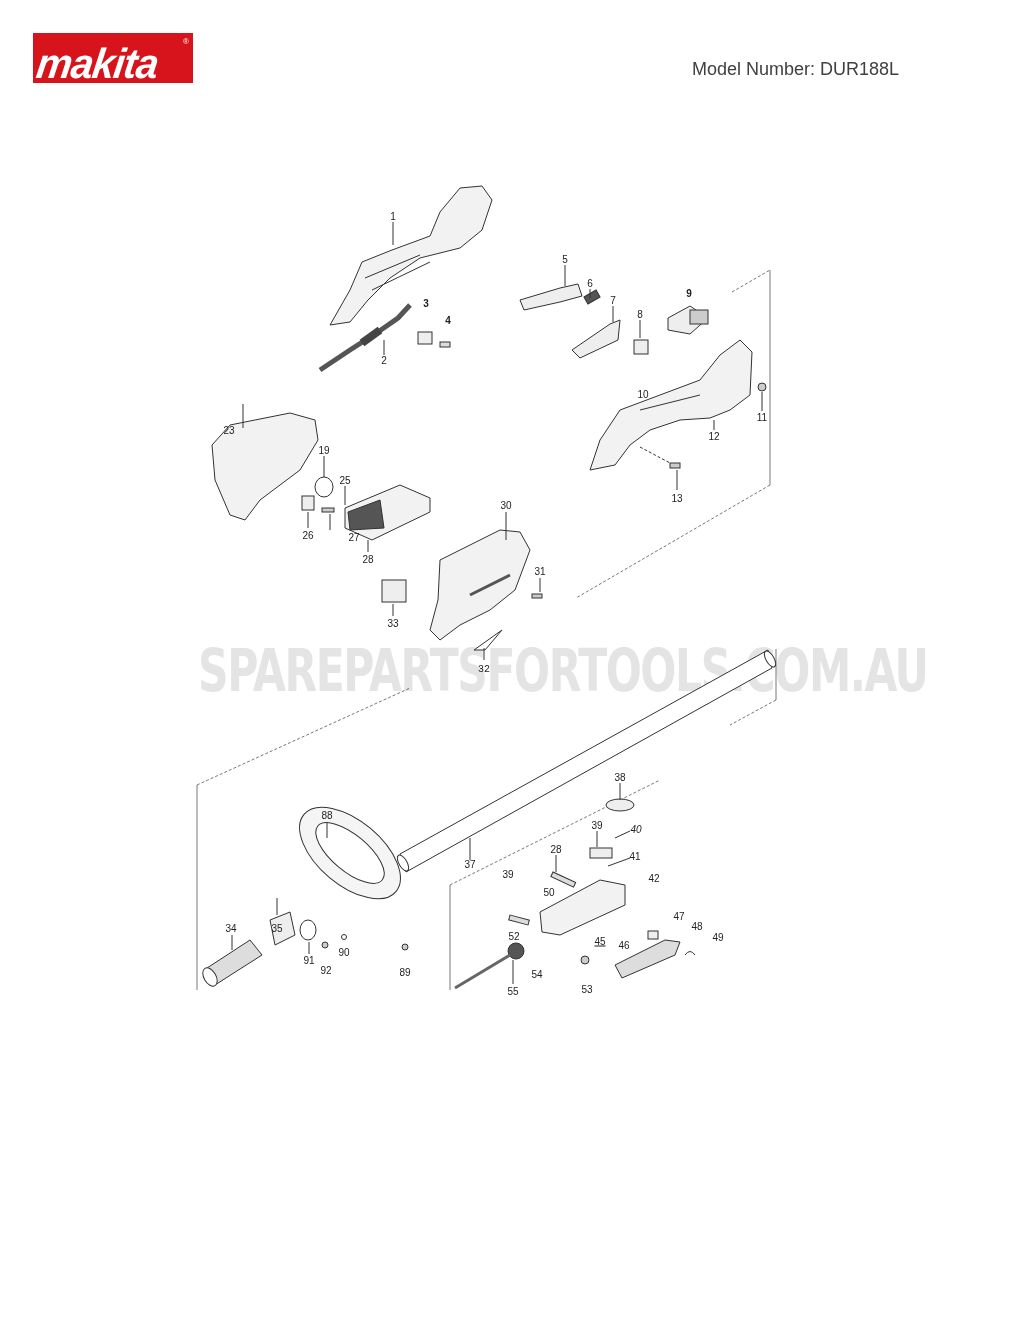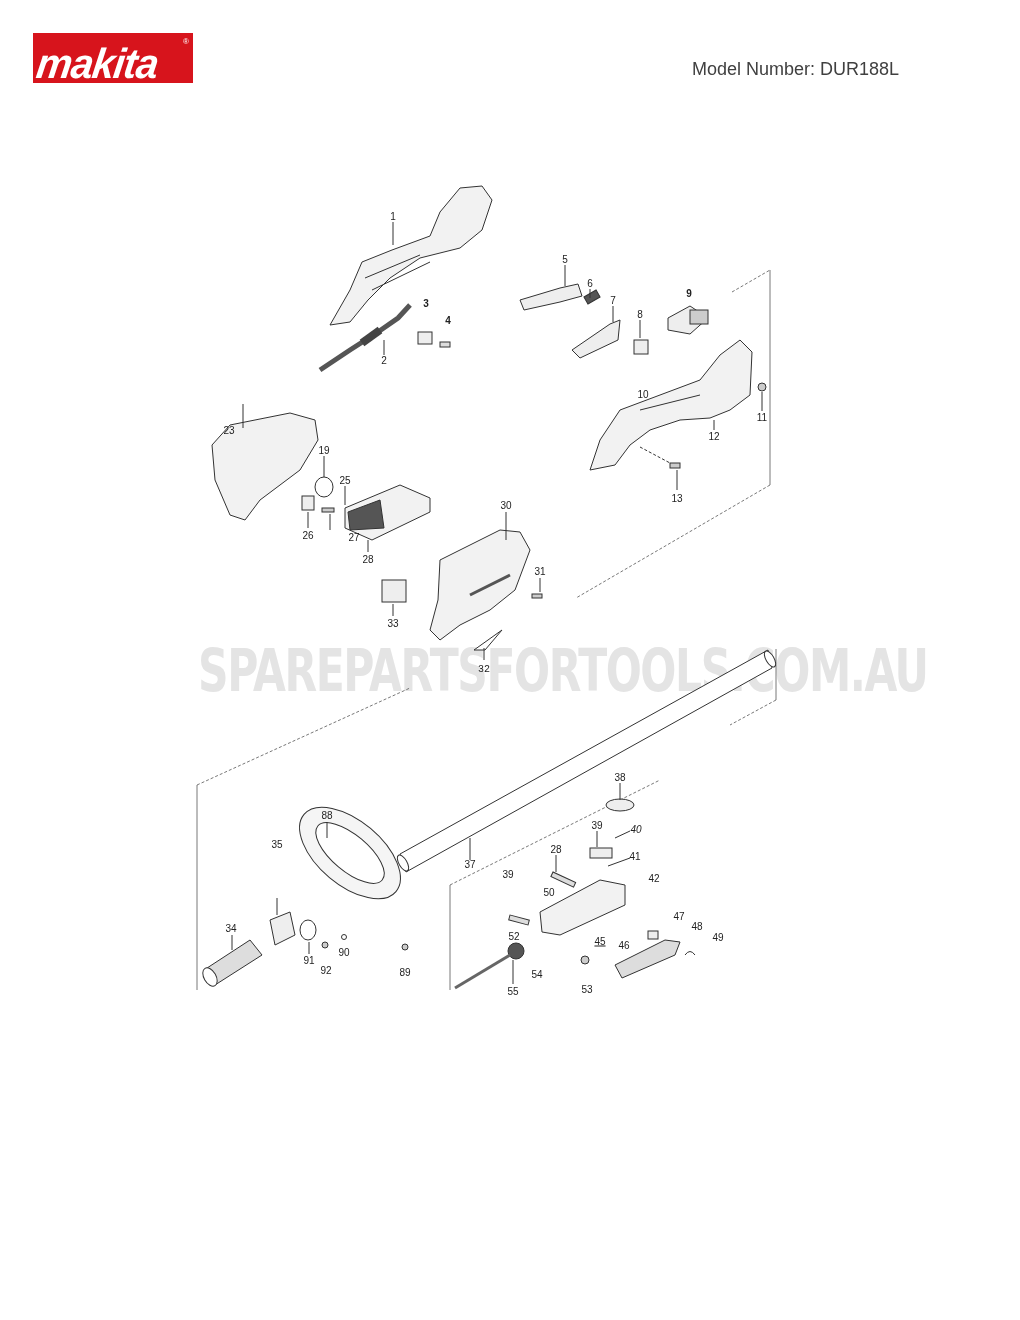--- a/index.html
+++ b/index.html
@@ -239,21 +239,21 @@
     <span class="callout" style="left: 324px; top: 450px;">19</span>
     <span class="callout" style="left: 345px; top: 480px;">25</span>
     <span class="callout" style="left: 308px; top: 535px;">26</span>
     <span class="callout" style="left: 330px; top: 537px; margin-left: 24px;">27</span>
     <span class="callout" style="left: 368px; top: 559px;">28</span>
     <span class="callout" style="left: 506px; top: 505px;">30</span>
     <span class="callout" style="left: 540px; top: 571px;">31</span>
     <span class="callout" style="left: 484px; top: 669px; font-family: Liberation Mono, monospace;">32</span>
     <span class="callout" style="left: 393px; top: 623px;">33</span>
     <span class="callout" style="left: 231px; top: 928px;">34</span>
-    <span class="callout" style="left: 277px; top: 844px; text-align: right;">35</span>
+    <span class="callout" style="left: 277px; top: 928px; text-align: right;">35</span>
     <span class="callout" style="left: 470px; top: 864px;">37</span>
     <span class="callout" style="left: 620px; top: 777px;">38</span>
     <span class="callout" style="left: 597px; top: 825px;">39</span>
     <span class="callout" style="left: 636px; top: 829px; font-style: italic;">40</span>
     <span class="callout" style="left: 635px; top: 856px;">41</span>
     <span class="callout" style="left: 654px; top: 878px;">42</span>
     <span class="callout" style="left: 556px; top: 849px;">28</span>
     <span class="callout" style="left: 600px; top: 941px; text-decoration: underline;">45</span>
     <span class="callout" style="left: 624px; top: 945px;">46</span>
     <span class="callout" style="left: 679px; top: 916px;">47</span>

